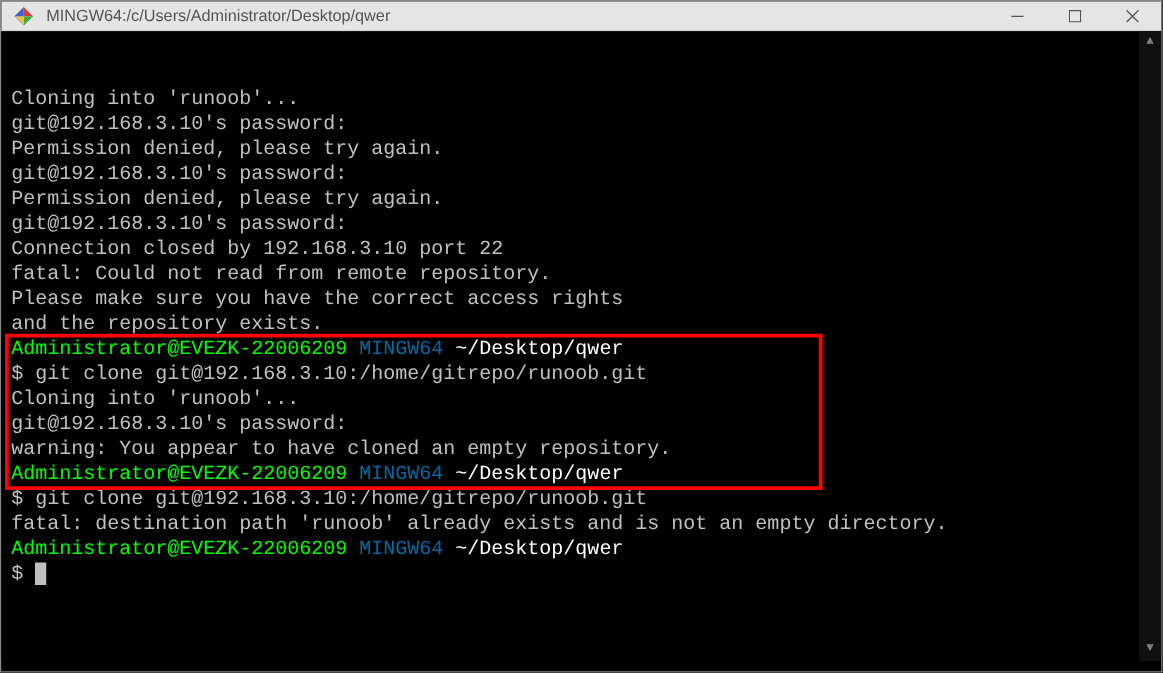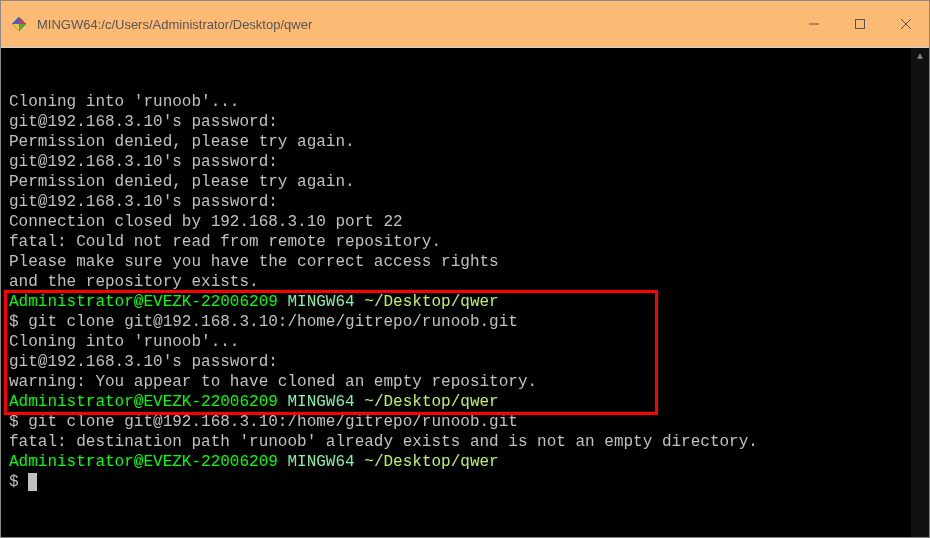--- a/index.html
+++ b/index.html
@@ -4,22 +4,22 @@
 <style>
   * { margin: 0; padding: 0; box-sizing: border-box; }
   body {
     width: 930px; height: 538px;
     font-family: "Segoe UI", Tahoma, sans-serif;
     background: #000;
     overflow: hidden;
     border: 1px solid #888;
   }
   .titlebar {
-    height: 47px;
-    background: #fdba74;
+    height: 24px;
+    background: #e5e5e5;
     display: flex; align-items: center;
     border-bottom: 1px solid #d0d0d0;
   }
   .titlebar .icon {
     width: 20px; height: 20px;
     margin: 0 8px 0 8px;
     display: flex; align-items: center; justify-content: center;
   }
   .titlebar .title {
     flex: 1;
@@ -40,22 +40,22 @@
     font-family: Consolas, "Courier New", monospace;
     font-size: 16px;
     line-height: 20px;
     padding: 4px 8px;
     color: #c0c0c0;
     white-space: pre;
     overflow: hidden;
   }
   .line { white-space: pre; }
   .green { color: #00ff00; }
-  .magenta { color: #86efac; }
-  .yellow { color: #bef264; }
+  .magenta { color: #0369a1; }
+  .yellow { color: #ffffff; }
   .bold { font-weight: normal; }
   .cursor {
     display: inline-block;
     width: 9px; height: 18px;
     background: #c0c0c0;
     vertical-align: text-bottom;
   }
   .highlight-box {
     position: absolute;
     border: 3px solid #ff0000;

